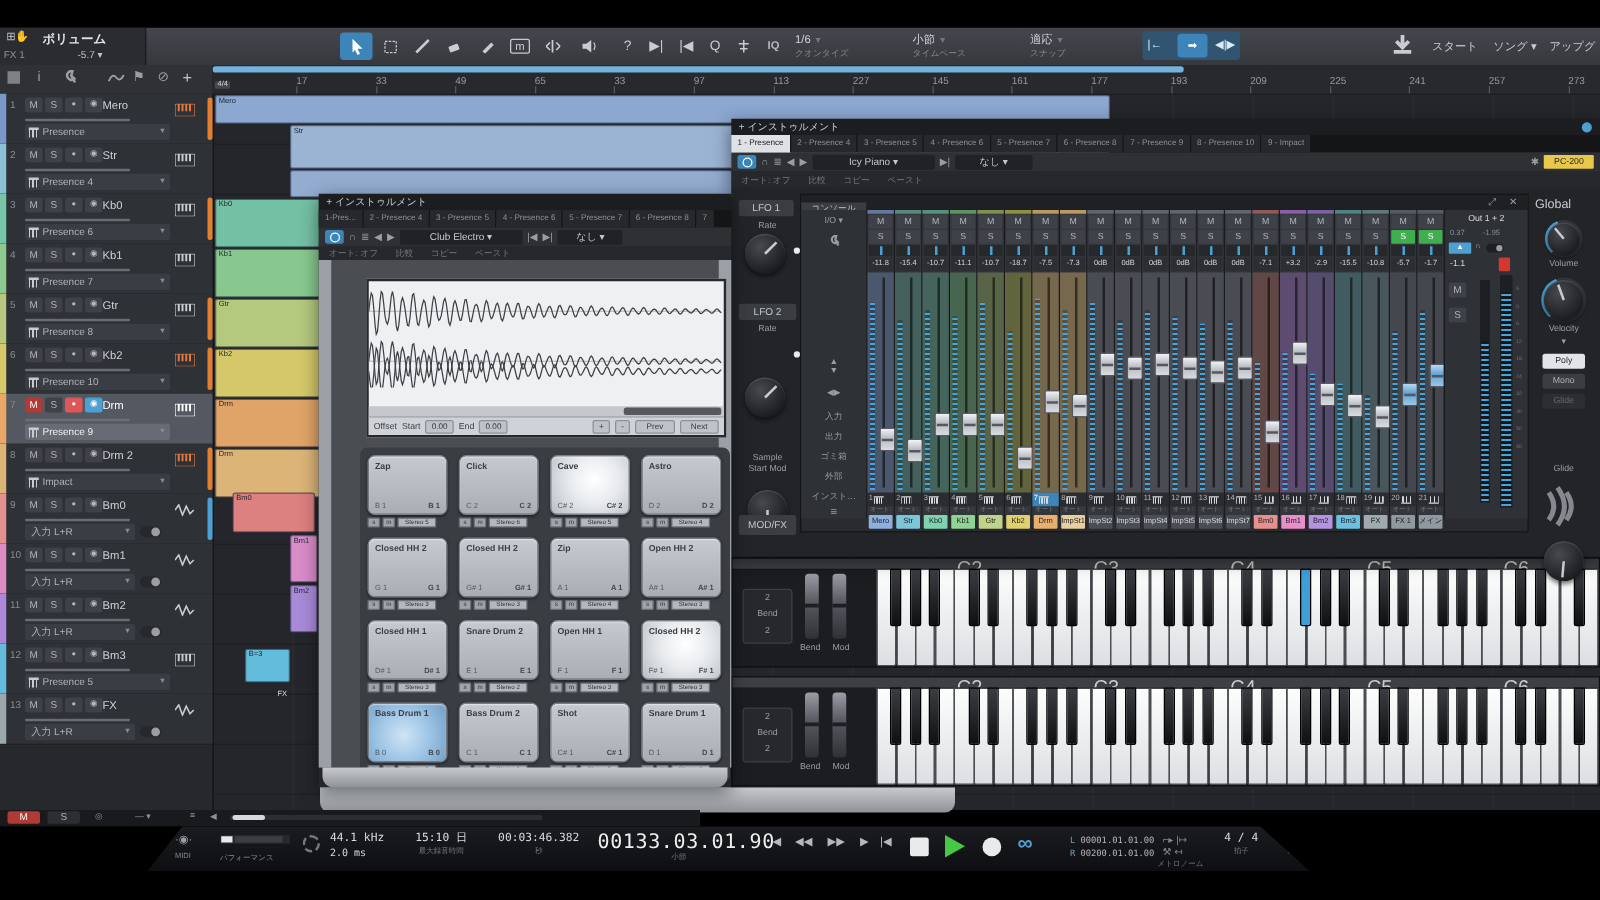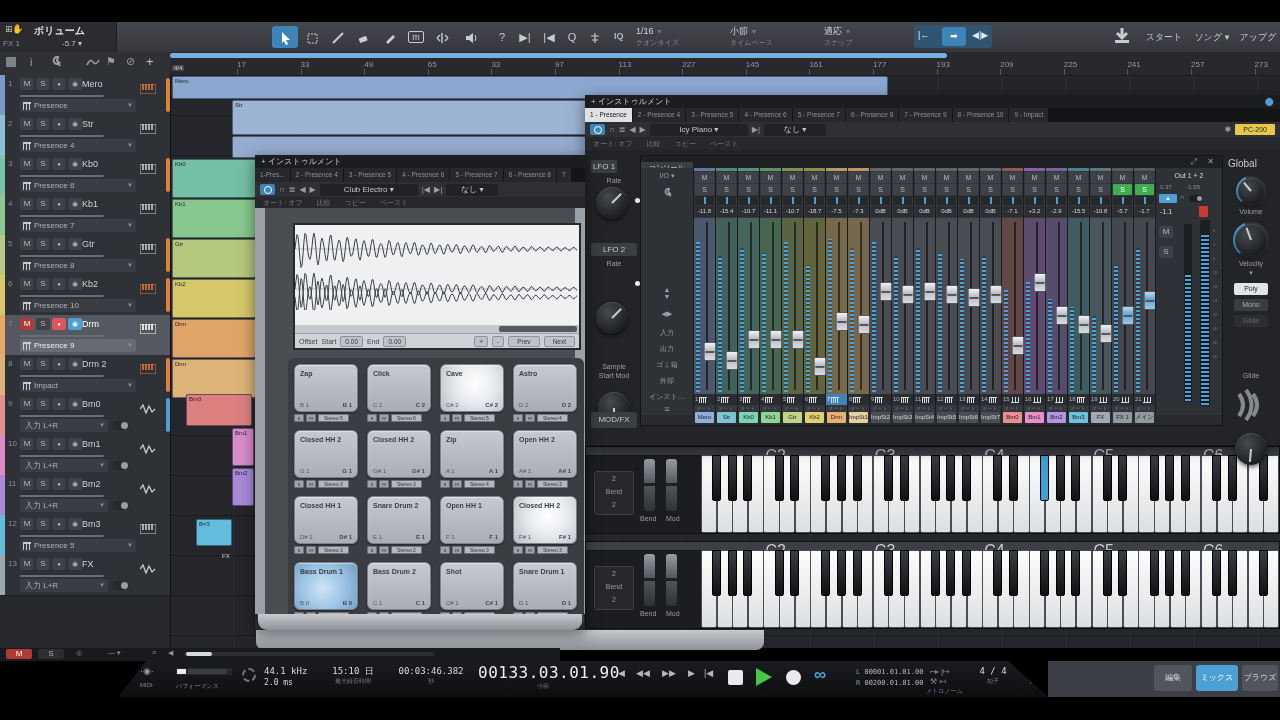--- a/index.html
+++ b/index.html
@@ -187,21 +187,21 @@
         </svg></div>
     <div class="abs tbtn" style="left:492px;width:20px;font-size:11px;">?</div>
     <div class="abs tbtn" style="left:514px;width:22px;">▶|</div>
     <div class="abs tbtn" style="left:538px;width:22px;">|◀</div>
     <div class="abs tbtn" style="left:562px;width:20px;font-size:11px;">Q</div>
     <div class="abs tbtn" style="left:584px;width:22px;"><svg width="12" height="12" viewBox="0 0 12 12">
           <path d="M6 1 V11 M2 4 H10 M3 8 H9" stroke="#c8cbd0" stroke-width="1.2"></path>
         </svg></div>
     <div class="abs tx" style="left:614px;top:9px;font-size:9px;font-weight:bold;color:#b4b7bd;">IQ</div>
     <div class="abs tcell" style="left:636px;width:86px;">
-      <div class="v tx"><span>1/16</span> <span style="color:#74777d;font-size:7px;">▼</span></div>
+      <div class="v tx"><span>1/6</span> <span style="color:#74777d;font-size:7px;">▼</span></div>
       <div class="l tx">クオンタイズ</div>
     </div>
     <div class="abs tcell" style="left:730px;width:86px;">
       <div class="v tx"><span>小節</span> <span style="color:#74777d;font-size:7px;">▼</span></div>
       <div class="l tx">タイムベース</div>
     </div>
     <div class="abs tcell" style="left:824px;width:76px;">
       <div class="v tx"><span>適応</span> <span style="color:#74777d;font-size:7px;">▼</span></div>
       <div class="l tx">スナップ</div>
     </div>
@@ -757,21 +757,21 @@
       <div style="background:#e8c84a;color:#26282c;font-size:7px;line-height:11px;padding:0 8px;border-radius:1px;">PC-200</div>
     </div>
     <div class="ctrlrow2" style="height:13px;">
       <span>オート: オフ</span>
       <span>比較</span>
       <span>コピー</span>
       <span>ペースト</span>
     </div>
     <div class="abs" id="presence-body">
 
-      <div class="abs lfobar" style="left:6px;top:10px;width:26px;">LFO 1</div>
+      <div class="abs lfobar" style="left:6px;top:10px;width:44px;">LFO 1</div>
       <div class="abs klabel" style="left:6px;top:27px;width:46px;">Rate</div>
       <div class="abs knob" style="left:11px;top:37px;width:32px;height:32px;--rot:225deg;"></div>
       <div class="abs" style="left:50px;top:48px;width:5px;height:5px;border-radius:50%;background:#e8eaec;"></div>
       <div class="abs lfobar" style="left:6px;top:93px;width:46px;">LFO 2</div>
       <div class="abs klabel" style="left:6px;top:110px;width:46px;">Rate</div>
       <div class="abs knob" style="left:11px;top:120px;width:32px;height:32px;--rot:225deg;"></div>
       <div class="abs" style="left:50px;top:131px;width:5px;height:5px;border-radius:50%;background:#e8eaec;"></div>
       <div class="abs knob" style="left:13px;top:178px;width:32px;height:32px;--rot:0deg;"></div>
       <div class="abs klabel" style="left:2px;top:213px;width:54px;">Sample</div>
       <div class="abs klabel" style="left:2px;top:222px;width:54px;">Start Mod</div>
@@ -1506,20 +1506,15 @@
         <i style="position:absolute;right:1px;top:1px;width:12px;height:5px;background:#d03830;"></i>
       </div>
     <div class="abs pmeter" style="left:948px;top:18px;width:54px;">
         <i style="position:absolute;left:1px;top:1px;width:42px;height:5px;background:repeating-linear-gradient(90deg,#46a4dc 0 3px,#16181b 3px 5px);"></i>
       </div>
     <div class="abs" style="left:1006px;top:18px;width:16px;height:8px;border-radius:4px;background:#26282c;">
         <i style="position:absolute;left:1px;top:1px;width:6px;height:6px;border-radius:50%;background:#46a4dc;"></i>
         <i style="position:absolute;right:1px;top:2px;width:4px;height:4px;border-radius:50%;background:#d03830;"></i>
       </div>
   </div>
-  <div class="abs" id="tr-right">
-    <div class="navbtn" style="left:106px;width:38px;">編集</div>
-    <div class="navbtn blue" style="left:148px;width:42px;">ミックス</div>
-    <div class="navbtn" style="left:194px;width:36px;">ブラウズ</div>
-  </div>
 
   <div class="abs blackbar" style="top:697px;height:23px;"></div>
 </div>
 
 </body></html>

